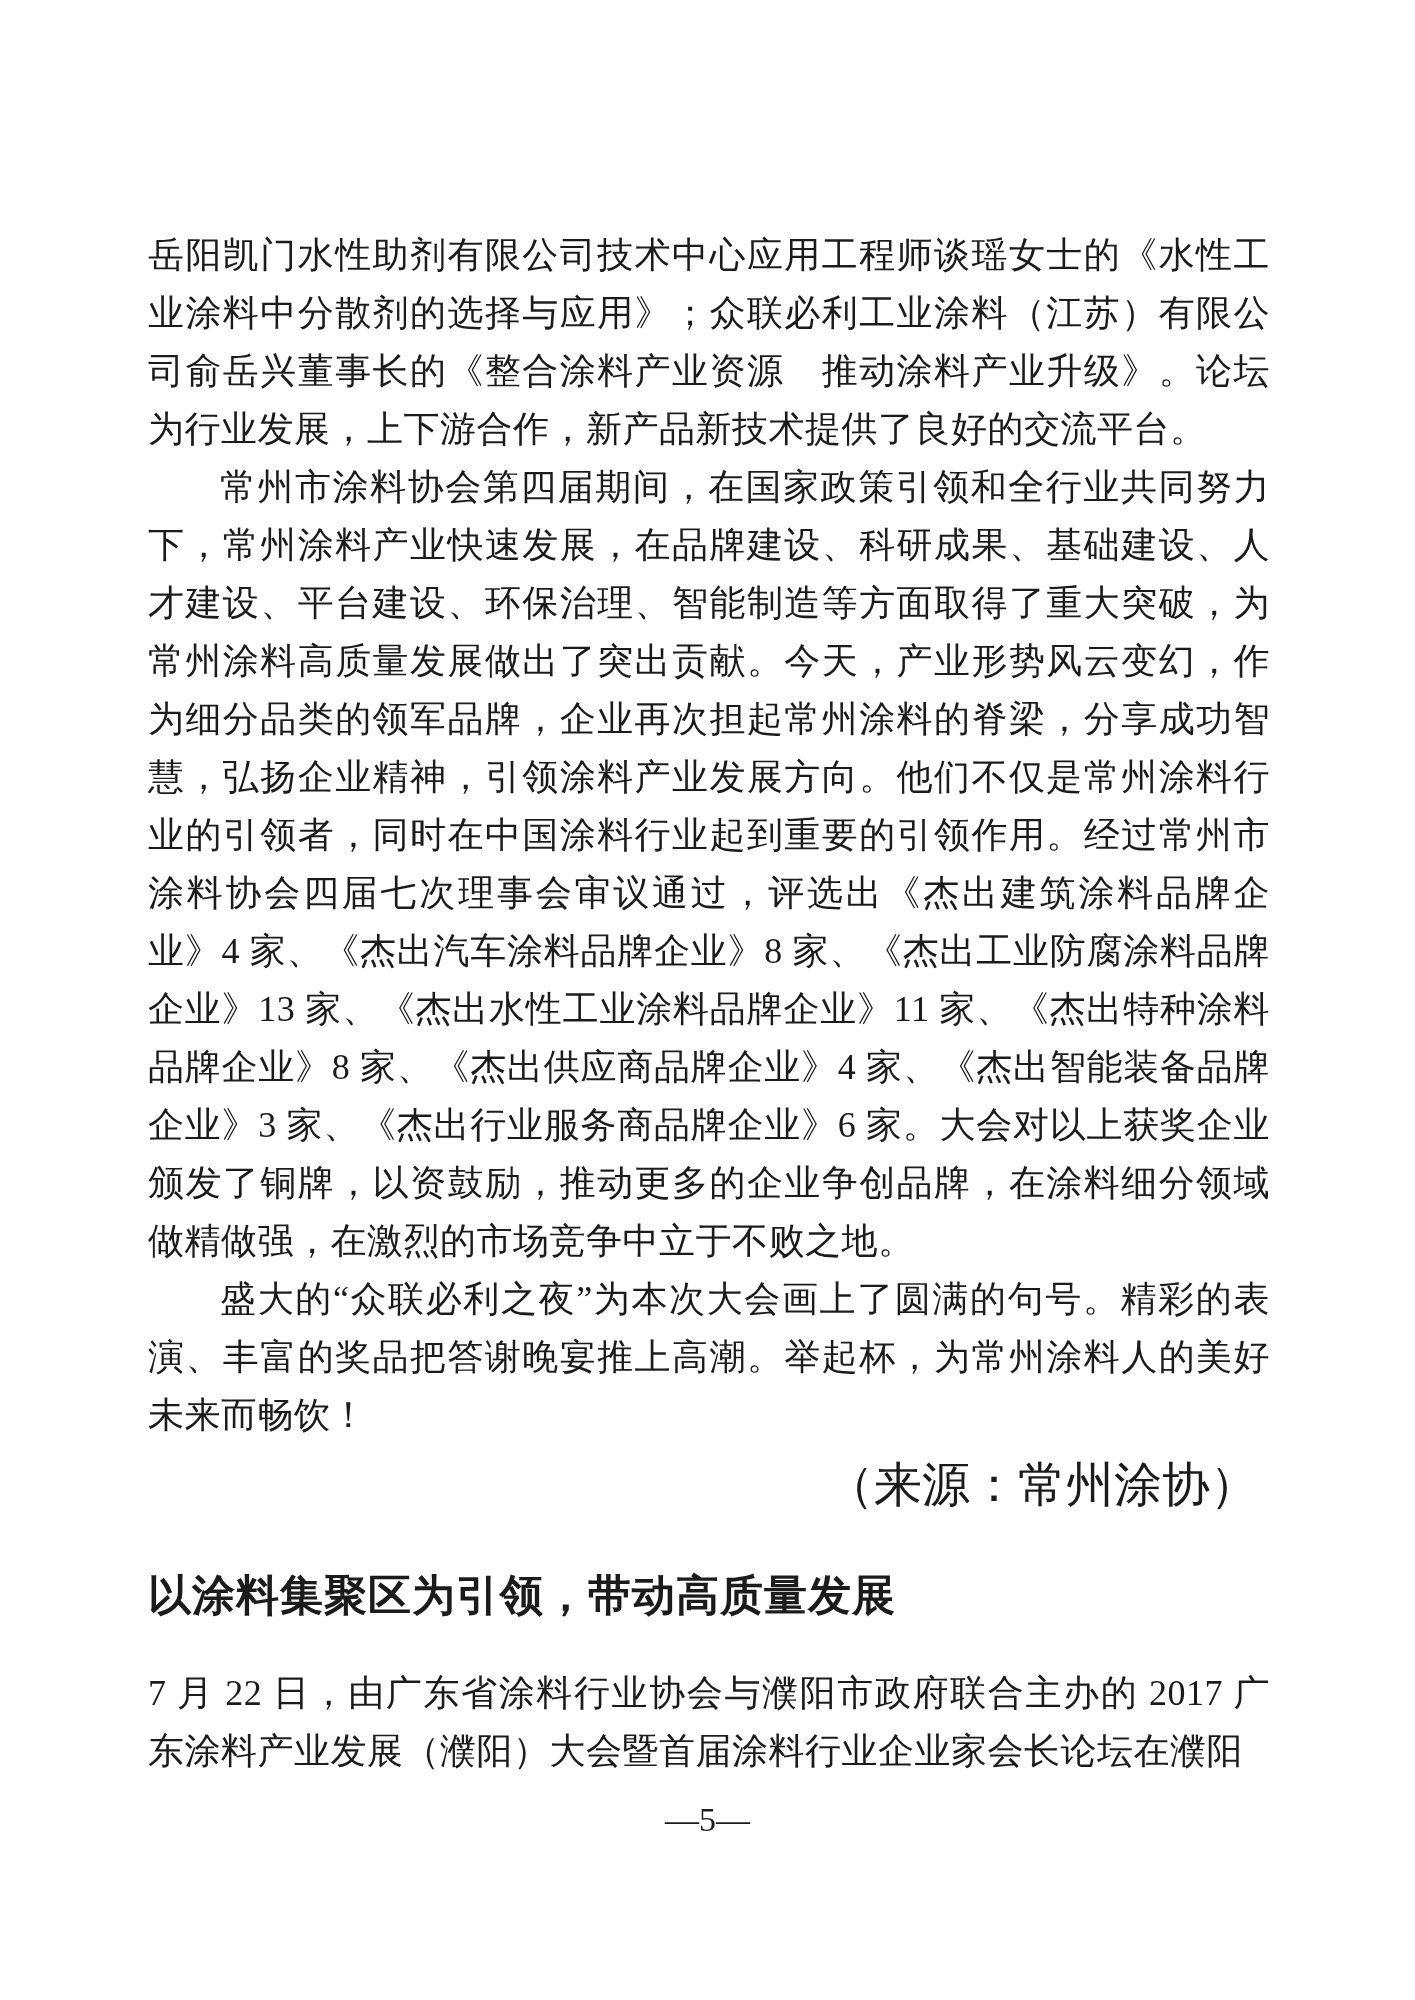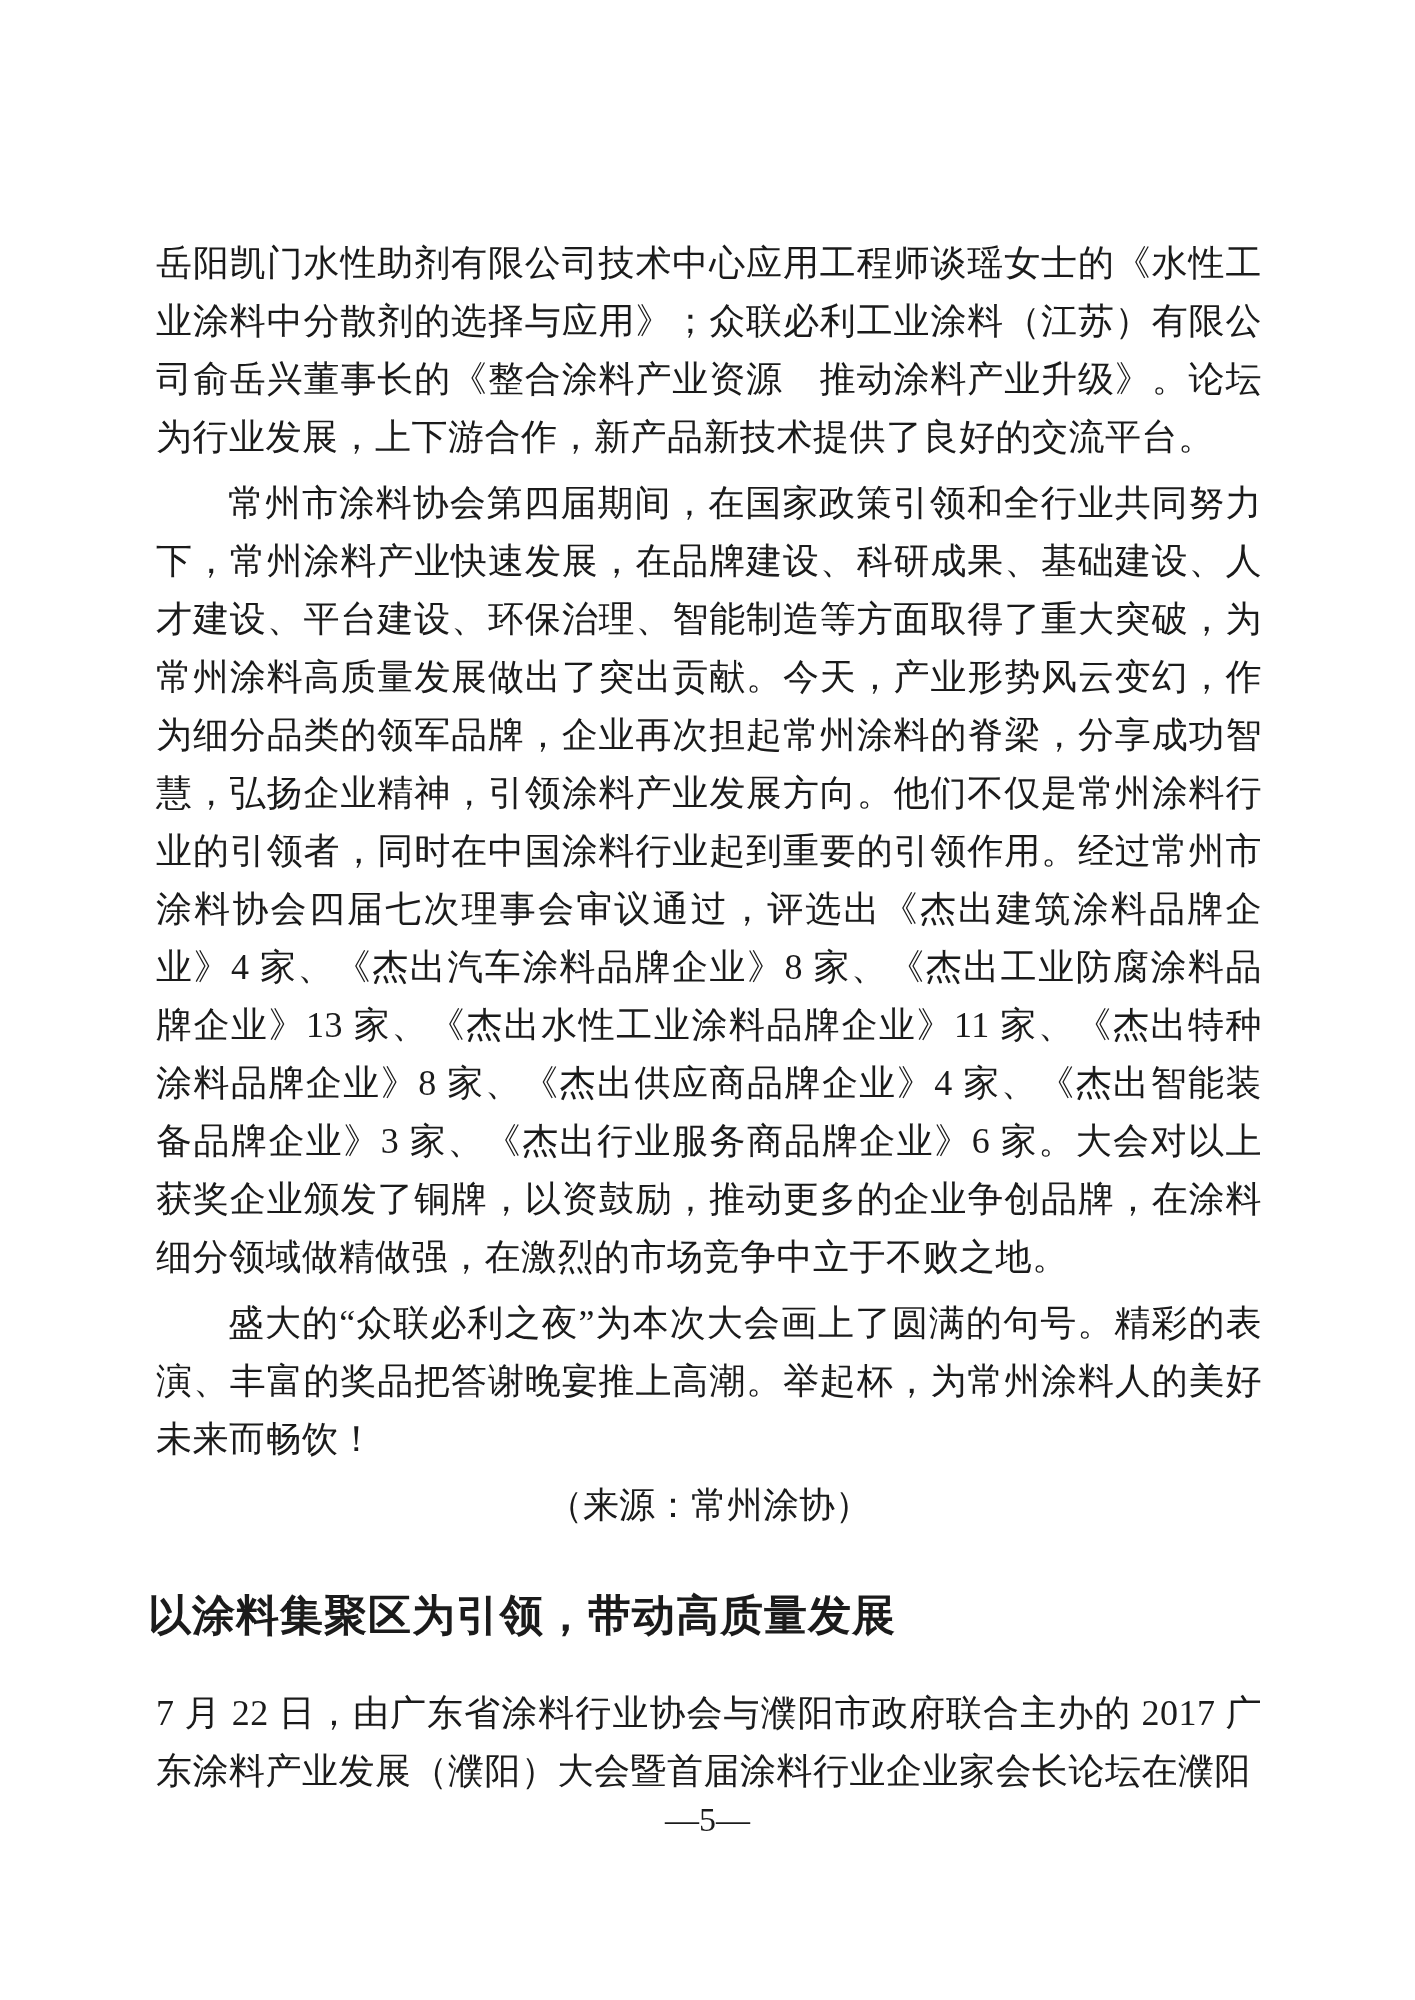--- a/index.html
+++ b/index.html
@@ -17,34 +17,34 @@
     color: #1b1b1b;
     overflow: hidden;
   }
   .text-block {
     position: absolute;
     left: 148px;
     top: 226px;
     width: 1122px;
   }
   .para {
-    margin: 8px;
+    margin: 0;
     font-size: 36px;
     line-height: 58px;
     text-align: justify;
     letter-spacing: 0.5px;
   }
   .para.indent {
     text-indent: 2em;
   }
   .source-line {
-    margin: 4px;
-    font-size: 36px;
+    margin: 12px;
+    font-size: 48px;
     line-height: 58px;
-    text-align: center;
+    text-align: right;
   }
   .section-heading {
     margin: 52px 0 38px 0;
     font-size: 43px;
     line-height: 60px;
     font-weight: bold;
     text-align: left;
     letter-spacing: 1px;
   }
   .page-number {

